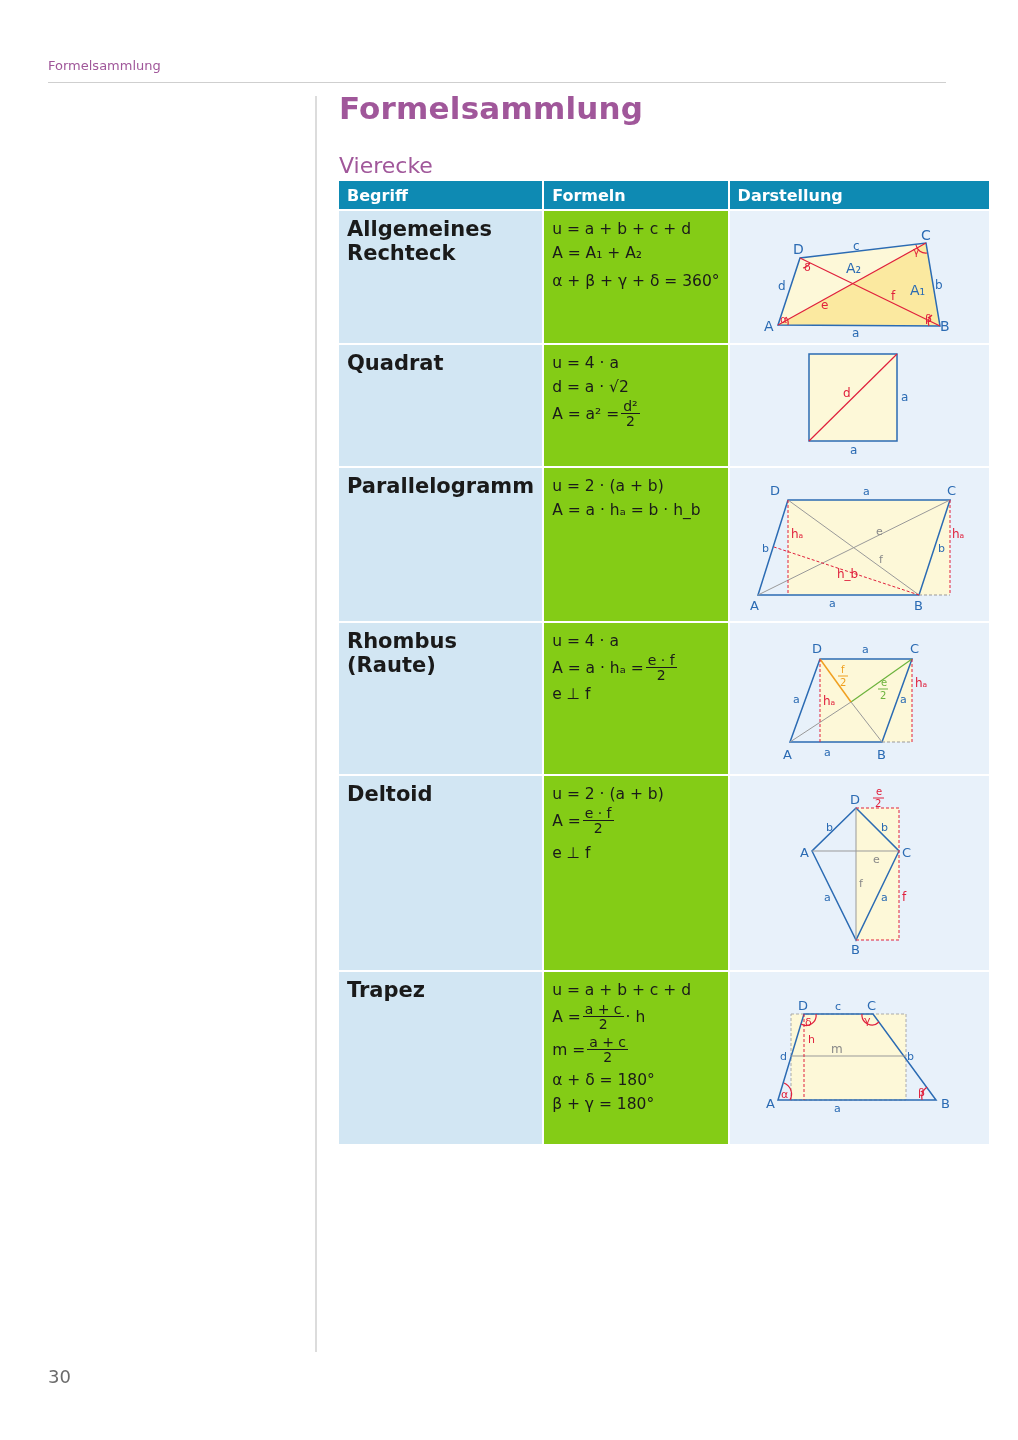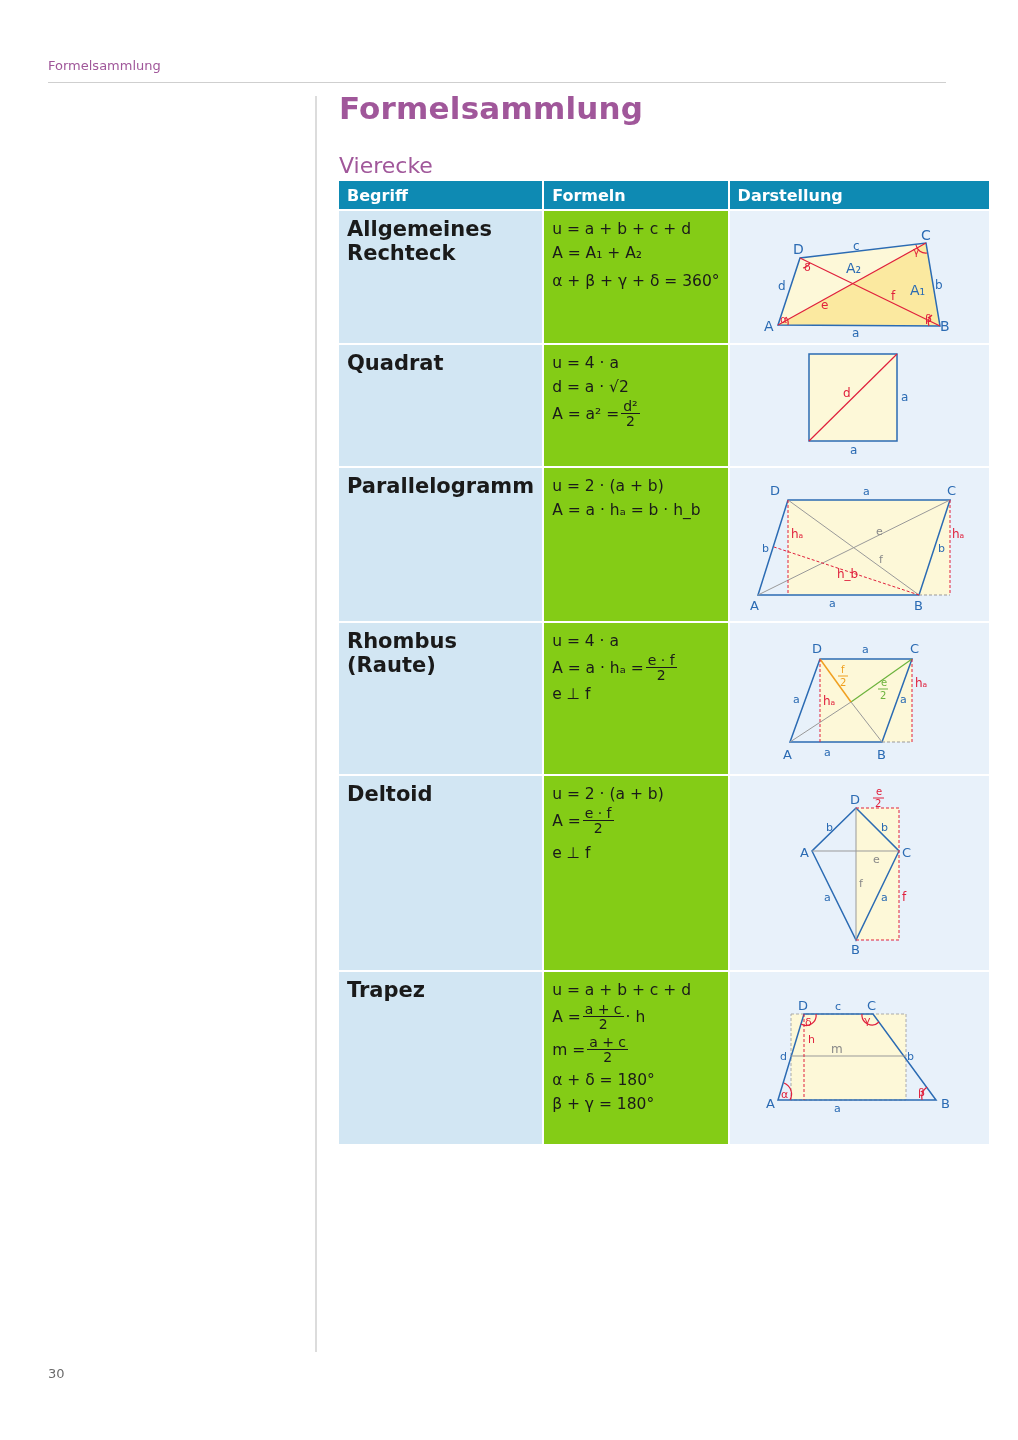--- a/index.html
+++ b/index.html
@@ -2,21 +2,21 @@
 <html><head>
 <meta charset="utf-8">
 <style>
   html, body { margin:0; padding:0; background:#ffffff; }
   body { width:1018px; height:1440px; position:relative; font-family:"DejaVu Sans", sans-serif; color:#1a1a1a; overflow:hidden; }
   .running-head { position:absolute; left:48px; top:58px; font-size:13px; color:#a0579a; }
   .head-rule { position:absolute; left:48px; top:82px; width:898px; height:1px; background:#cfcfcf; }
   .col-rule { position:absolute; left:315px; top:96px; width:2px; height:1256px; background:#dcdcdc; }
   .page-title { position:absolute; left:339px; top:90px; font-size:31px; font-weight:bold; color:#a0579a; letter-spacing:0.2px; }
   .section-title { position:absolute; left:339px; top:153px; font-size:22px; color:#a0579a; }
-  .page-number { position:absolute; left:48px; top:1366px; font-size:13px; color:#6b6b6b;text-align:center; }
+  .page-number { position:absolute; left:48px; top:1366px; font-size:18px; color:#6b6b6b;text-align:center; }
 
   table.ftab { position:absolute; left:339px; top:181px; width:607px; border-collapse:separate; border-spacing:0; }
   .ftab th { background:#0e8ab3; color:#fff; text-align:left; font-weight:bold; font-size:16px; padding:0 8px; height:28px; border-right:2px solid #fff; }
   .ftab th:last-child { border-right:none; }
   .ftab td { vertical-align:top; border-top:2px solid #ffffff; }
   .ftab td.begriff { background:#d2e6f3; width:142px; padding:6px 8px; font-weight:bold; font-size:21px; line-height:24px; border-right:2px solid #fff; }
   .ftab td.formeln { background:#84cc16; width:173px; padding:6px 8px; font-size:15.5px; border-right:2px solid #fff; }
   .ftab td.darst { background:#e8f1fa; padding:0; position:relative; }
   .fline { line-height:24px; white-space:nowrap; display:flex; align-items:center; }
   .frac { display:inline-flex; flex-direction:column; align-items:center; margin:0 2px; font-size:14px; line-height:14px; vertical-align:middle; }

